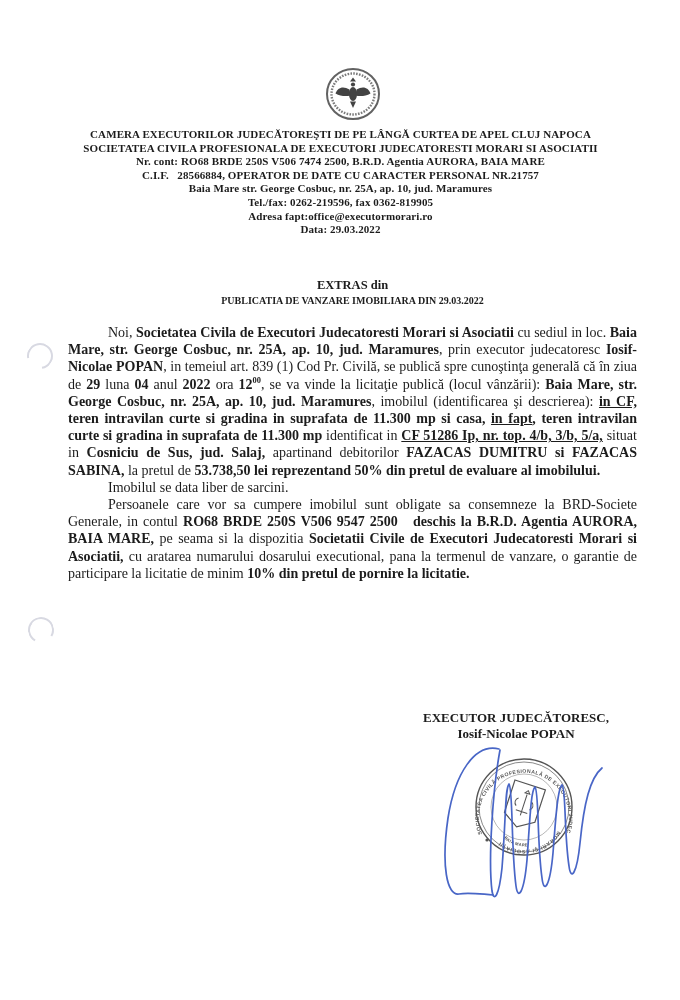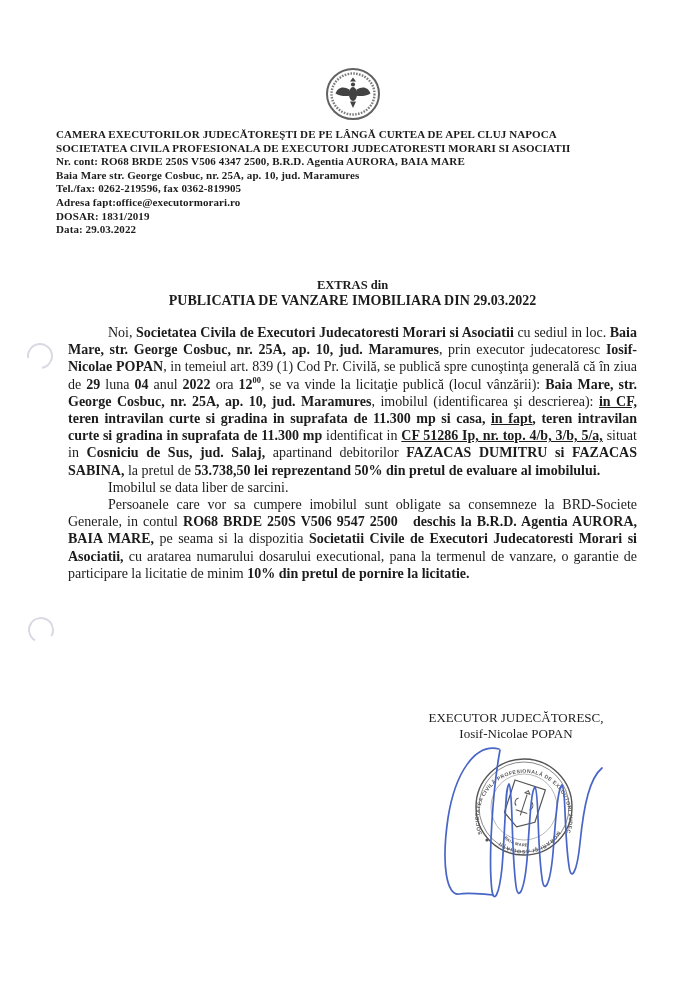--- a/index.html
+++ b/index.html
@@ -19,49 +19,49 @@
   .hole-1{left:27px;top:343px;border-bottom-color:transparent;transform:rotate(35deg);}
   .hole-2{left:28px;top:617px;border-bottom-color:transparent;transform:rotate(-15deg);}
 
   
   .logo-wrap{position:absolute;left:68px;top:64px;width:569px;text-align:center;}
   .logo-wrap svg{display:inline-block;}
 
   
   .header-block{
     position:absolute;left:56px;top:128px;width:569px;
-    text-align:left;font-weight:bold;
+    text-align:center;font-weight:bold;
     font-size:11px;line-height:13.6px;
     letter-spacing:0.1px;
   }
   .header-line{white-space:nowrap;}
 
   
   .title-block{
     position:absolute;left:68px;top:278px;width:569px;
     text-align:center;font-weight:bold;
   }
   .title-l1{font-size:12.5px;line-height:15px;}
-  .title-l2{font-size:14px;line-height:15px;}
+  .title-l2{font-size:10px;line-height:15px;}
 
   
   .body-text{
     position:absolute;left:68px;top:324px;width:569px;
     font-size:14px;line-height:17.2px;
     text-align:justify;
   }
   .body-text p{margin:0;text-indent:40px;}
   .b{font-weight:bold;}
   .u{text-decoration:underline;}
   .sup{vertical-align:super;font-size:0.6em;line-height:0;}
 
   
   .signature-block{
     position:absolute;left:396px;top:710px;width:240px;
-    text-align:center;font-weight:normal;
+    text-align:center;font-weight:bold;
     font-size:13px;line-height:16px;
   }
 
   
   .seal-overlay{position:absolute;left:420px;top:736px;width:220px;height:212px;}
   .stamp-text{font-family:"Liberation Sans","DejaVu Sans",sans-serif;font-weight:bold;}
 </style>
 </head>
 <body>
 
@@ -81,25 +81,25 @@
         <path d="M28.5 25.5 C 22 21.5, 16.5 23.5, 14.5 29.5 C 19.5 32.5, 25.5 32.5, 29.5 31.5 Z"></path>
         <path d="M35.5 25.5 C 42 21.5, 47.5 23.5, 49.5 29.5 C 44.5 32.5, 38.5 32.5, 34.5 31.5 Z"></path>
         <path d="M29 37.5 L32 44 L35 37.5 Z"></path>
       </g>
     </svg>
   </div>
 
   <div class="header-block">
       <div class="header-line">CAMERA EXECUTORILOR JUDECĂTOREŞTI DE PE LÂNGĂ CURTEA DE APEL CLUJ NAPOCA</div>
       <div class="header-line">SOCIETATEA CIVILA PROFESIONALA DE EXECUTORI JUDECATORESTI MORARI SI ASOCIATII</div>
-      <div class="header-line">Nr. cont: RO68 BRDE 250S V506 4347 2500, B.R.D. Agentia AURORA, BAIA MARE</div>
+      <div class="header-line">Nr. cont: RO68 BRDE 250S V506 7474 2500, B.R.D. Agentia AURORA, BAIA MARE</div>
+      <div class="header-line">C.I.F. &nbsp; 28566884, OPERATOR DE DATE CU CARACTER PERSONAL NR.21757</div>
       <div class="header-line">Baia Mare str. George Cosbuc, nr. 25A, ap. 10, jud. Maramures</div>
       <div class="header-line">Tel./fax: 0262-219596, fax 0362-819905</div>
       <div class="header-line">Adresa fapt:office@executormorari.ro</div>
-      <div class="header-line">DOSAR: 1831/2019</div>
       <div class="header-line">Data: 29.03.2022</div>
     </div>
 
   <div class="title-block">
     <div class="title-l1">EXTRAS din</div>
     <div class="title-l2">PUBLICATIA DE VANZARE IMOBILIARA DIN 29.03.2022</div>
   </div>
 
   <div class="body-text">
       <p><span>Noi, </span><span class="b">Societatea Civila de Executori Judecatoresti Morari si Asociatii</span><span> cu sediul in loc. </span><span class="b">Baia Mare, str. George Cosbuc, nr. 25A, ap. 10, jud. Maramures</span><span>, prin executor judecatoresc </span><span class="b">Iosif-Nicolae POPAN</span><span>, in temeiul art. 839 (1) Cod Pr. Civilă, se publică spre cunoştinţa generală că în ziua de </span><span class="b">29</span><span> luna </span><span class="b">04</span><span> anul </span><span class="b">2022</span><span> ora </span><span class="b">12</span><span class="b sup">00</span><span>, se va vinde la licitaţie publică (locul vânzării): </span><span class="b">Baia Mare, str. George Cosbuc, nr. 25A, ap. 10, jud. Maramures</span><span>, imobilul (identificarea şi descrierea): </span><span class="b u">in CF,</span><span class="b"> teren intravilan curte si gradina in suprafata de 11.300 mp si casa, </span><span class="b u">in fapt</span><span class="b">, teren intravilan curte si gradina in suprafata de 11.300 mp</span><span> identificat in </span><span class="b u">CF 51286 Ip, nr. top. 4/b, 3/b, 5/a,</span><span> situat in </span><span class="b">Cosniciu de Sus, jud. Salaj,</span><span> apartinand debitorilor </span><span class="b">FAZACAS DUMITRU si FAZACAS SABINA,</span><span> la pretul de </span><span class="b">53.738,50 lei reprezentand 50% din pretul de evaluare al imobilului.</span></p>

